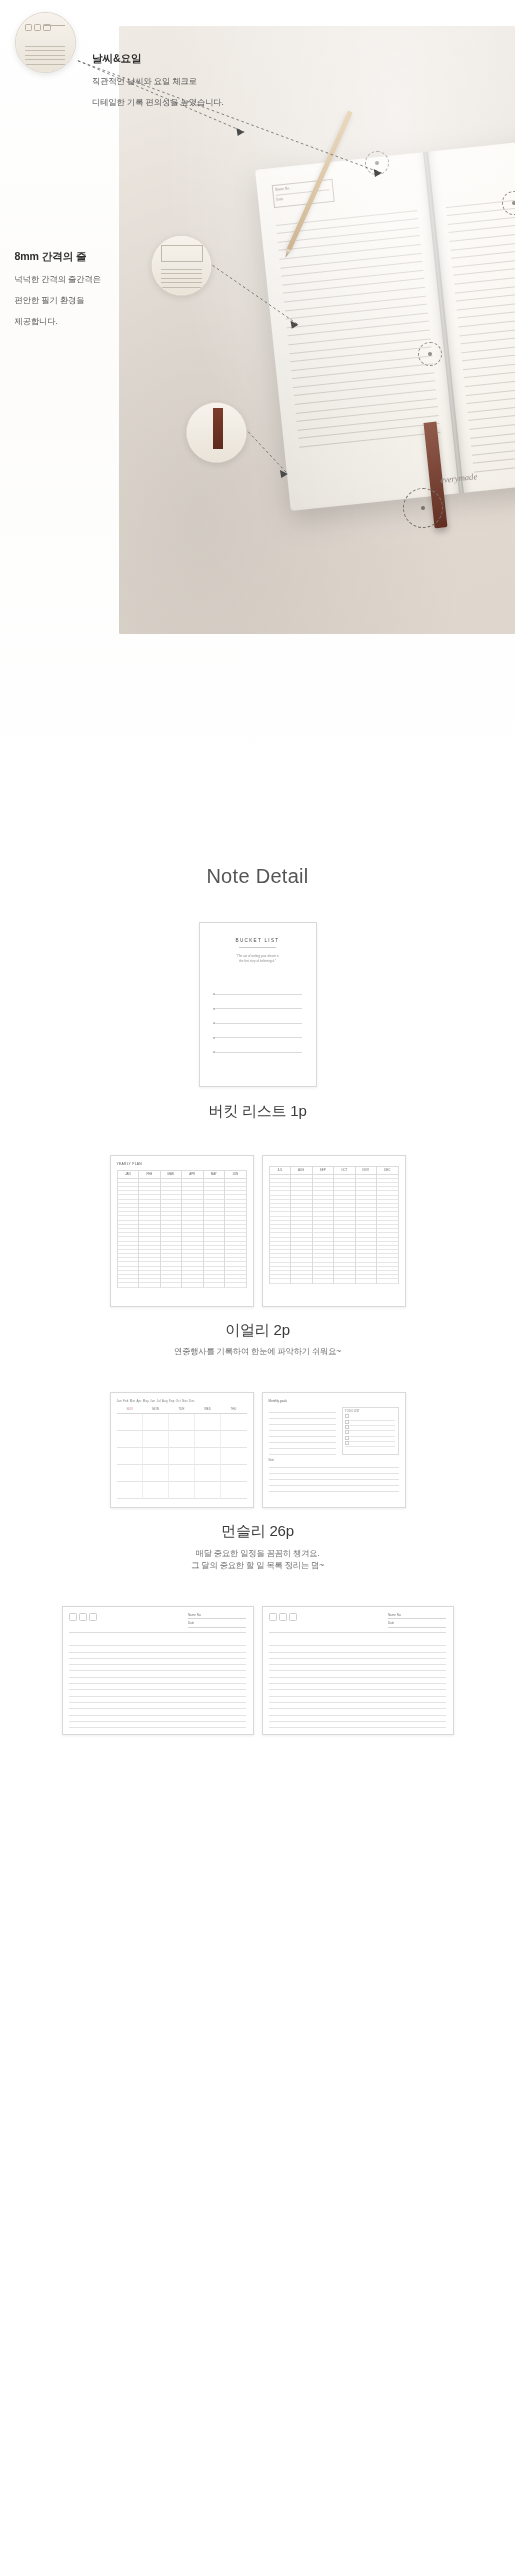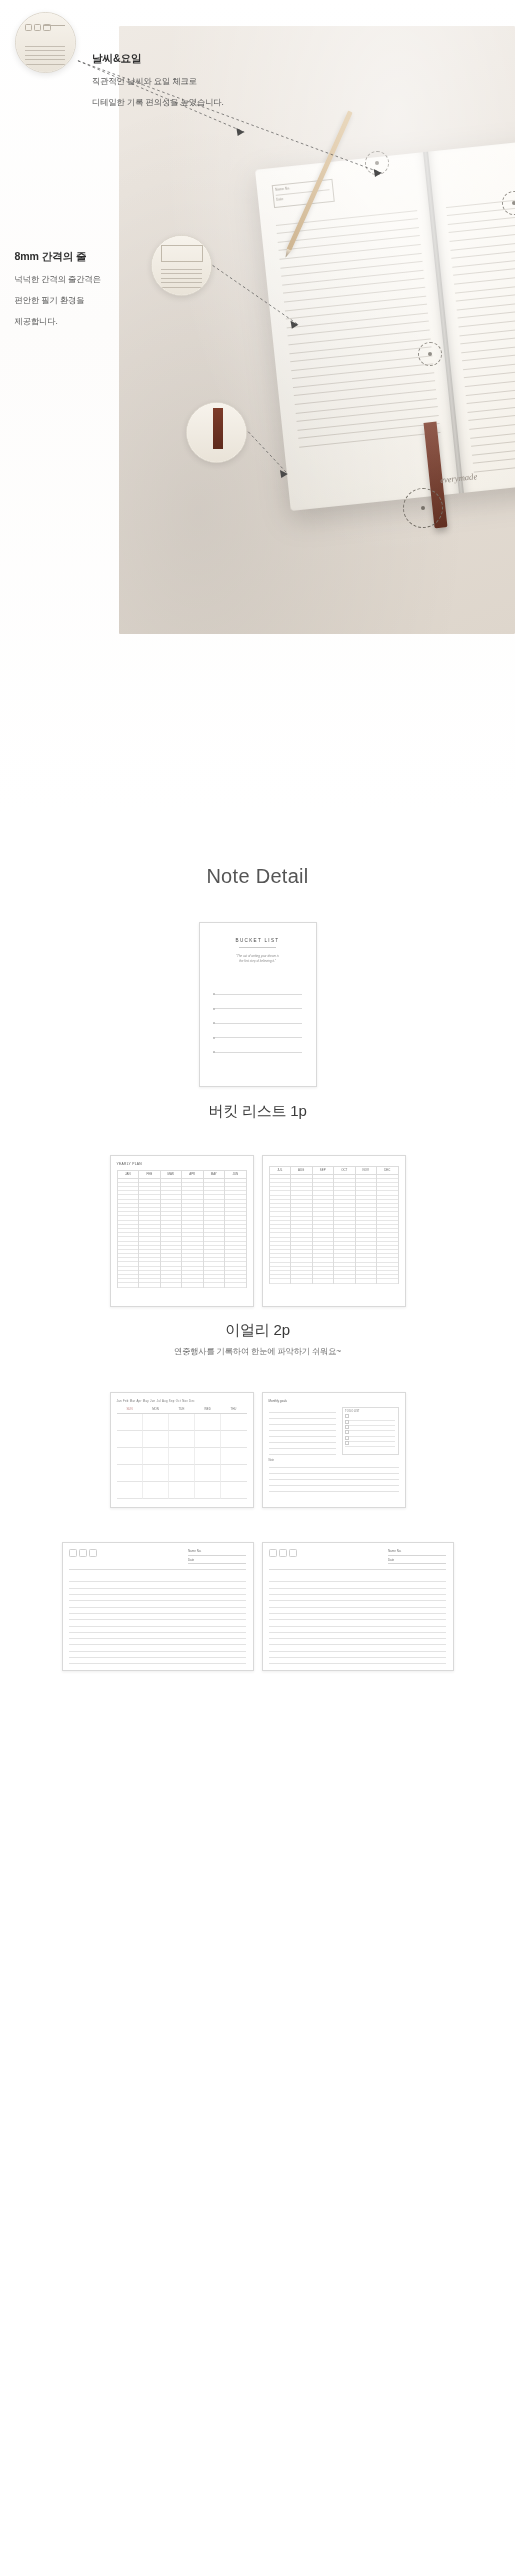--- a/index.html
+++ b/index.html
@@ -832,20 +832,25 @@
       <div class="note">Note</div>
       <div class="noteline">
         <i></i>
           <i></i>
           <i></i>
           <i></i>
           <i></i>
       </div>
     </div>
   </div>
+  <div class="caption">
+    <div class="t">먼슬리 26p</div>
+    <div class="d" style="white-space:pre-line">매달 중요한 일정을 꼼꼼히 챙겨요.
+그 달의 중요한 할 일 목록 정리는 덤~</div>
+  </div>
 </div>
 
 <div class="block">
   <div class="sheets">
     <div class="sheet daily">
       <div class="dhead">
         <div class="wicons">
             <span></span>
             <span></span>
             <span></span>

